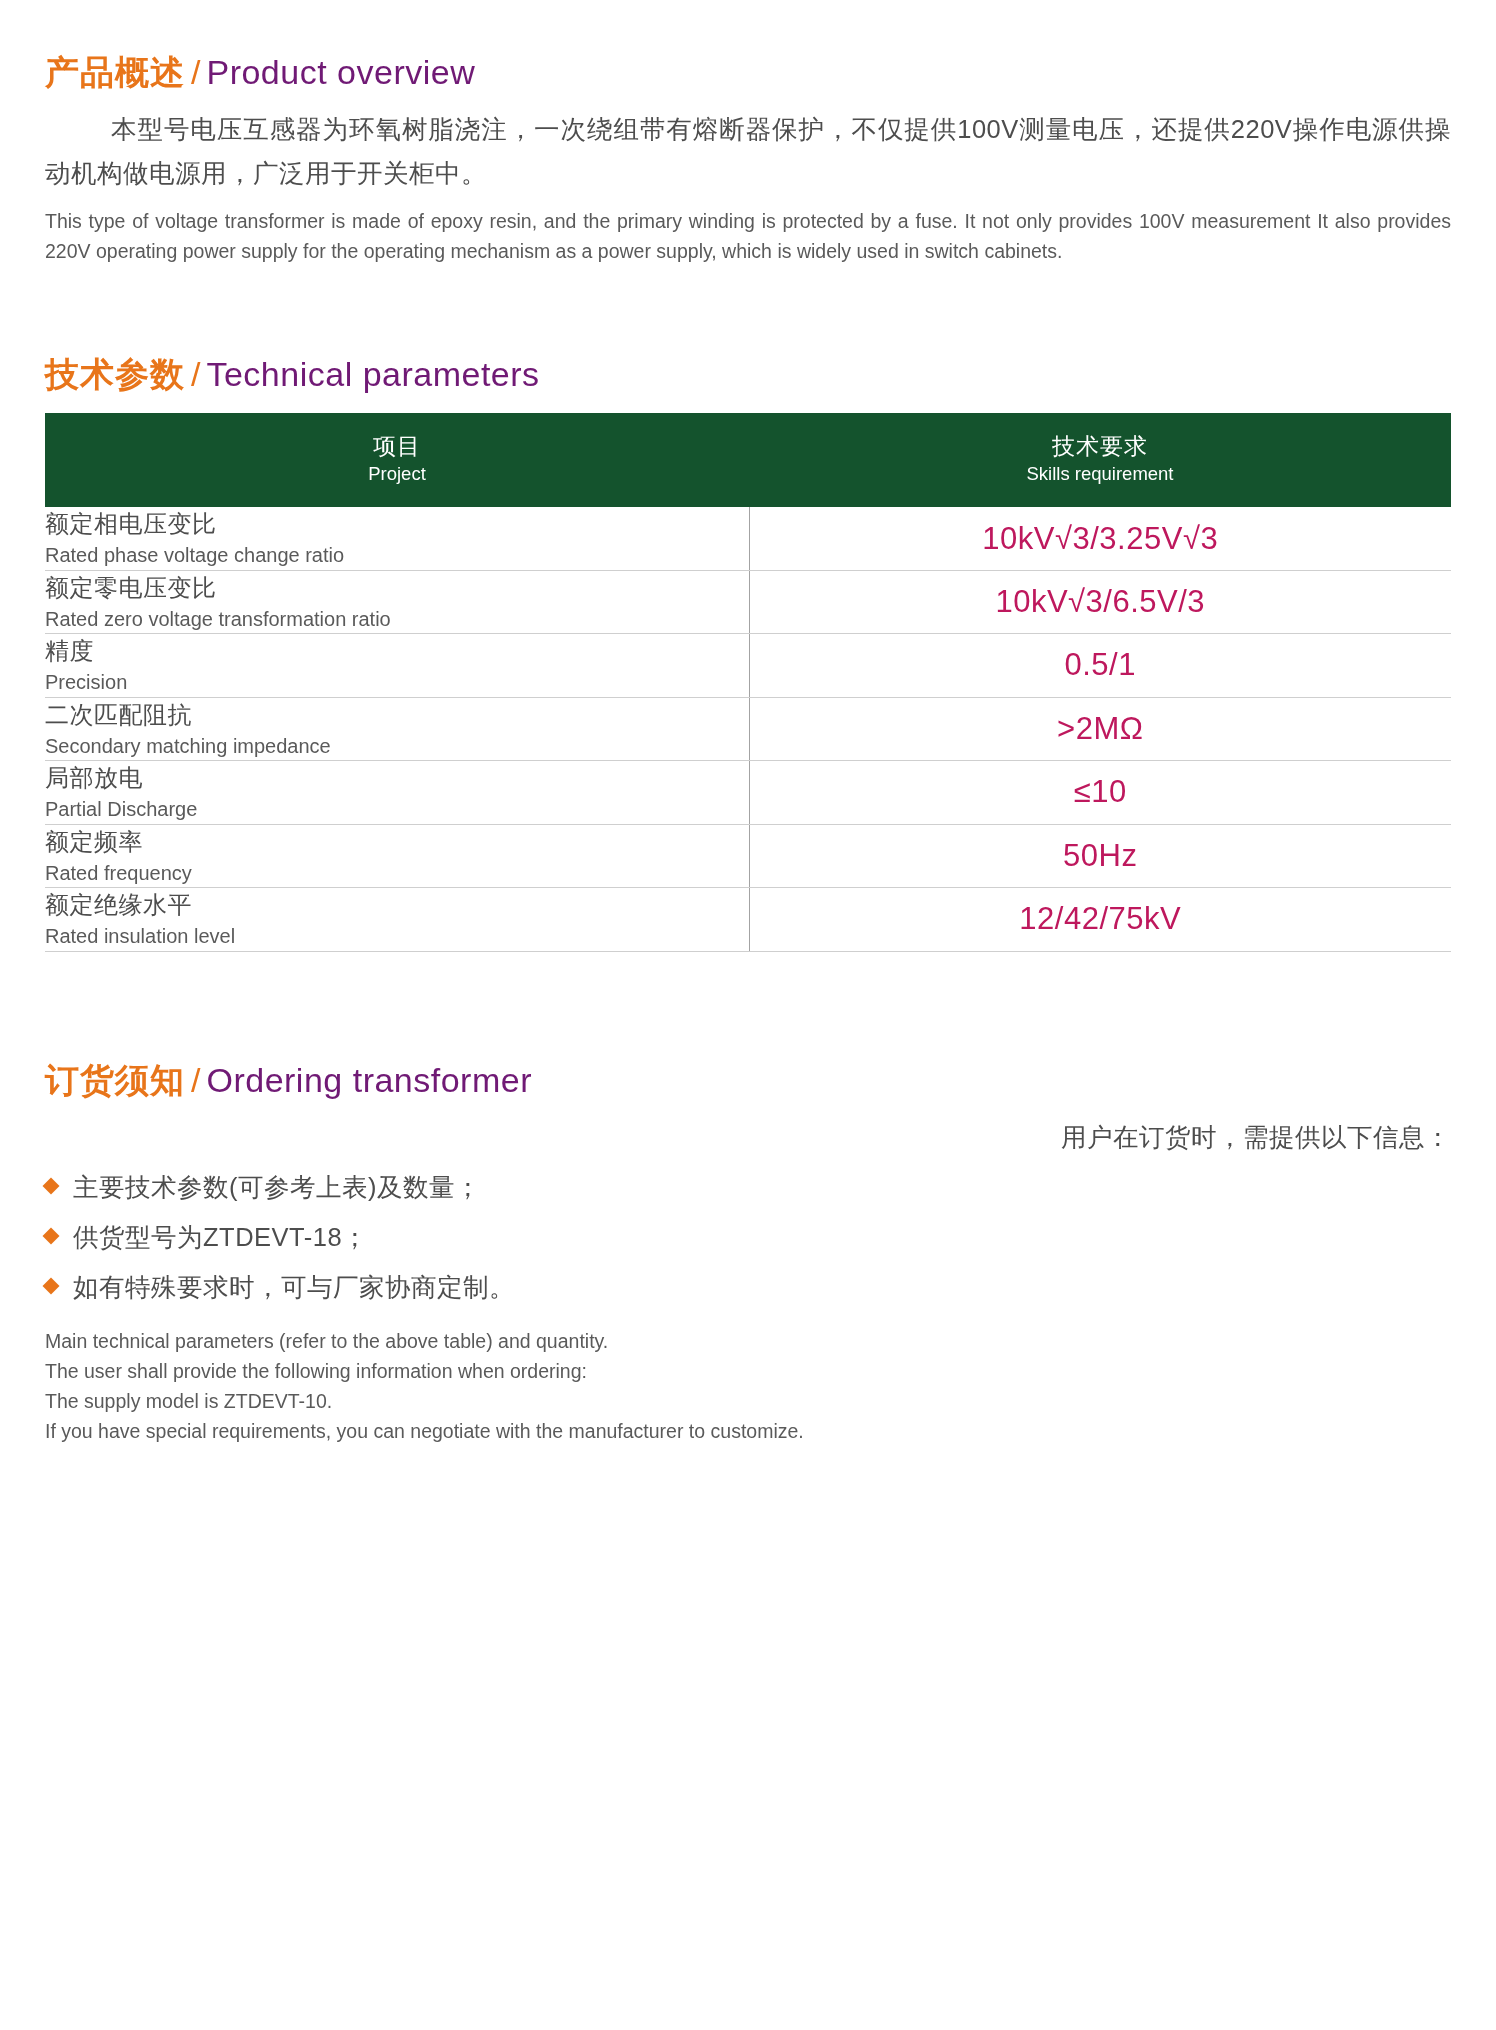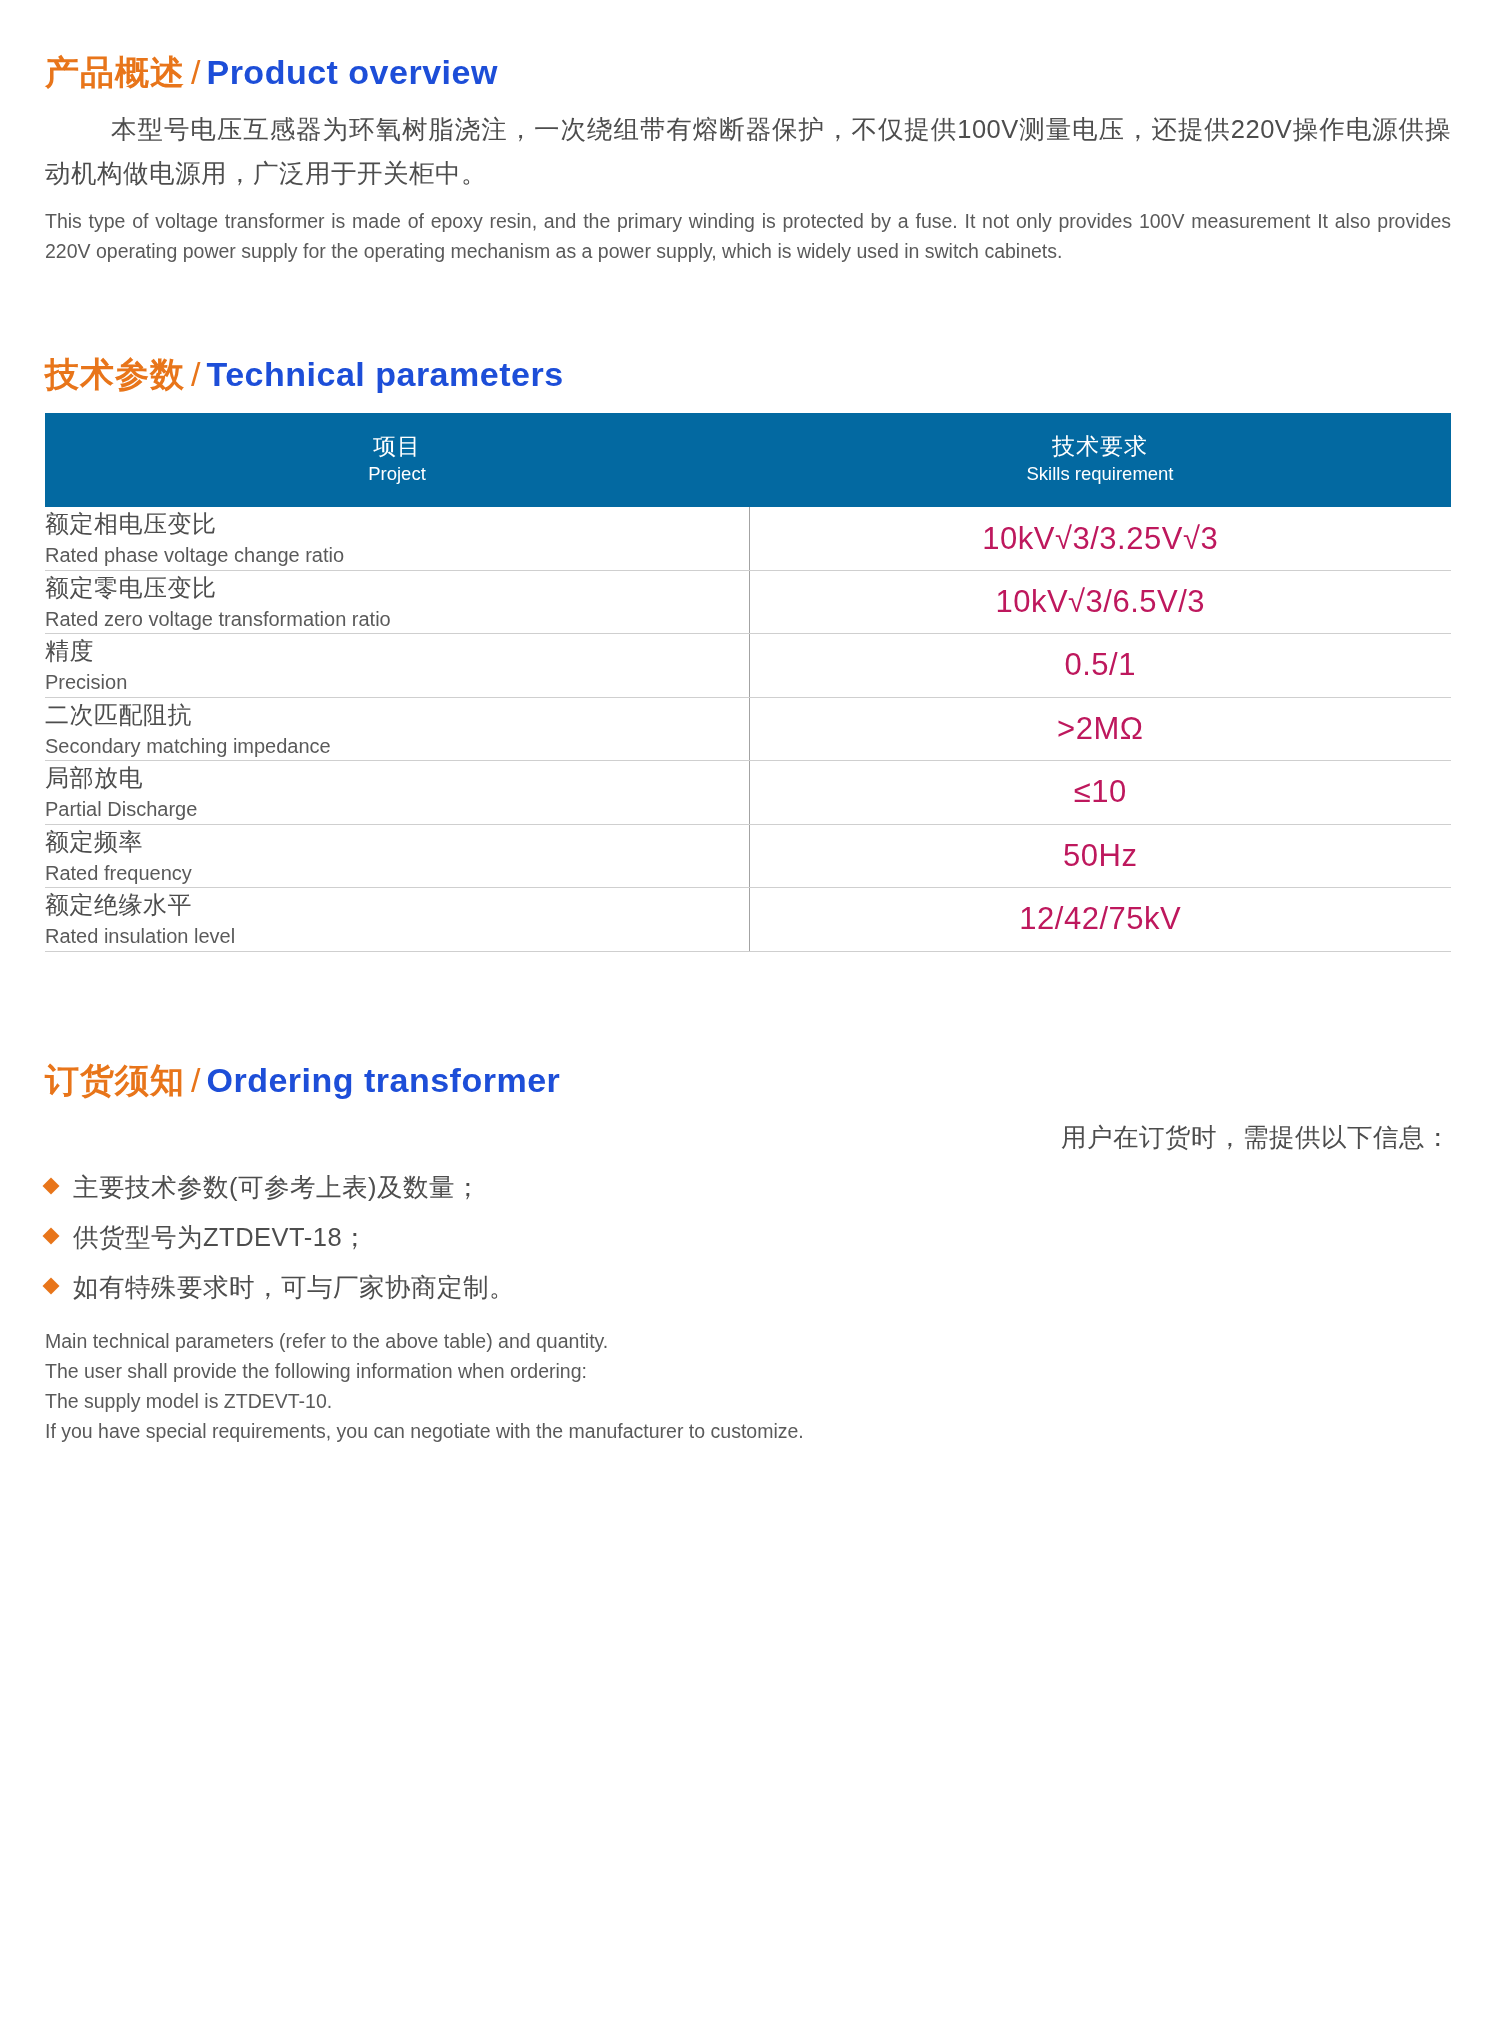--- a/index.html
+++ b/index.html
@@ -34,22 +34,22 @@
     color: #e8751a;
     font-weight: bold;
     letter-spacing: 1px;
   }
   .section-heading .sep {
     color: #e8751a;
     font-weight: normal;
     padding: 0 6px;
   }
   .section-heading .en {
-    color: #1d4ed8;
-    font-weight: bold;
+    color: #701a75;
+    font-weight: normal;
     letter-spacing: 0.5px;
   }
 
   
   #overview-section { margin-top: 12px; }
   .cn-paragraph {
     font-size: 25.5px;
     line-height: 1.75;
     color: #4d4d4d;
     text-indent: 66px;
@@ -67,21 +67,21 @@
 
   
   #tech-section { margin-top: 88px; }
   table.spec-table {
     border-collapse: collapse;
     width: 1406px;
     margin-top: 18px;
     table-layout: fixed;
   }
   table.spec-table th {
-    background: #0369a1;
+    background: #14532d;
     color: #ffffff;
     font-weight: normal;
     padding: 18px 0 20px 0;
     text-align: center;
     vertical-align: middle;
     border: none;
   }
   table.spec-table th .th-cn {
     font-size: 23px;
     display: block;

